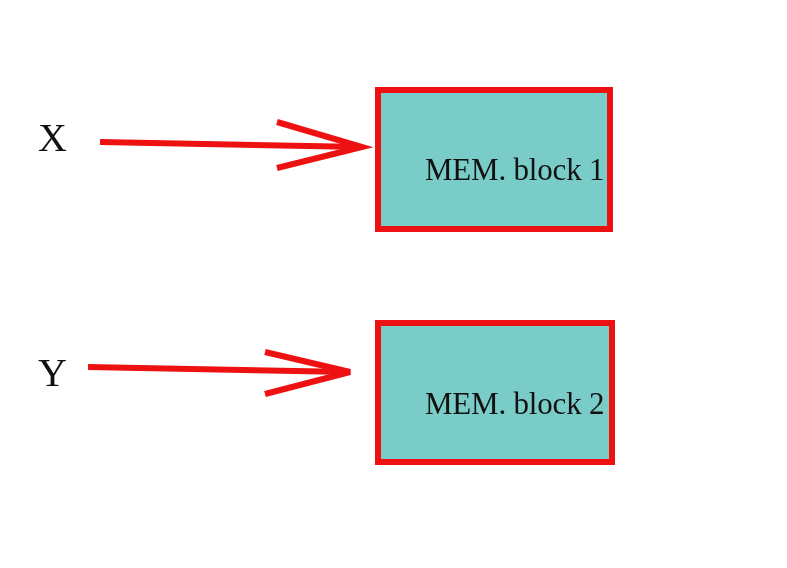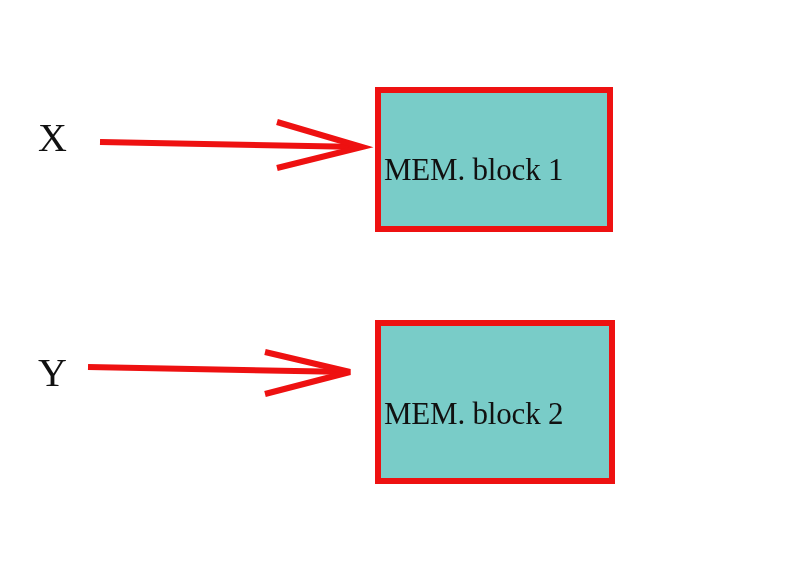--- a/index.html
+++ b/index.html
@@ -43,32 +43,33 @@
     left: 38px;
     top: 353px;
   }
   .mem-block {
     position: absolute;
     box-sizing: border-box;
     background: #79ccc8;
     border: 6px solid #ee1111;
     display: flex;
     align-items: center;
+    padding-left: 41px;
   }
   #mem-block-1 {
     left: 375px;
     top: 87px;
     width: 238px;
     height: 145px;
   }
   #mem-block-2 {
     left: 375px;
     top: 320px;
     width: 240px;
-    height: 164px;
+    height: 145px;
   }
   .mem-block-label {
     font-family: "Liberation Serif", "DejaVu Serif", serif;
     font-size: 31px;
     line-height: 1;
     color: #111111;
     white-space: pre;
     margin-left: 3px;
     letter-spacing: -0.2px;
   }

